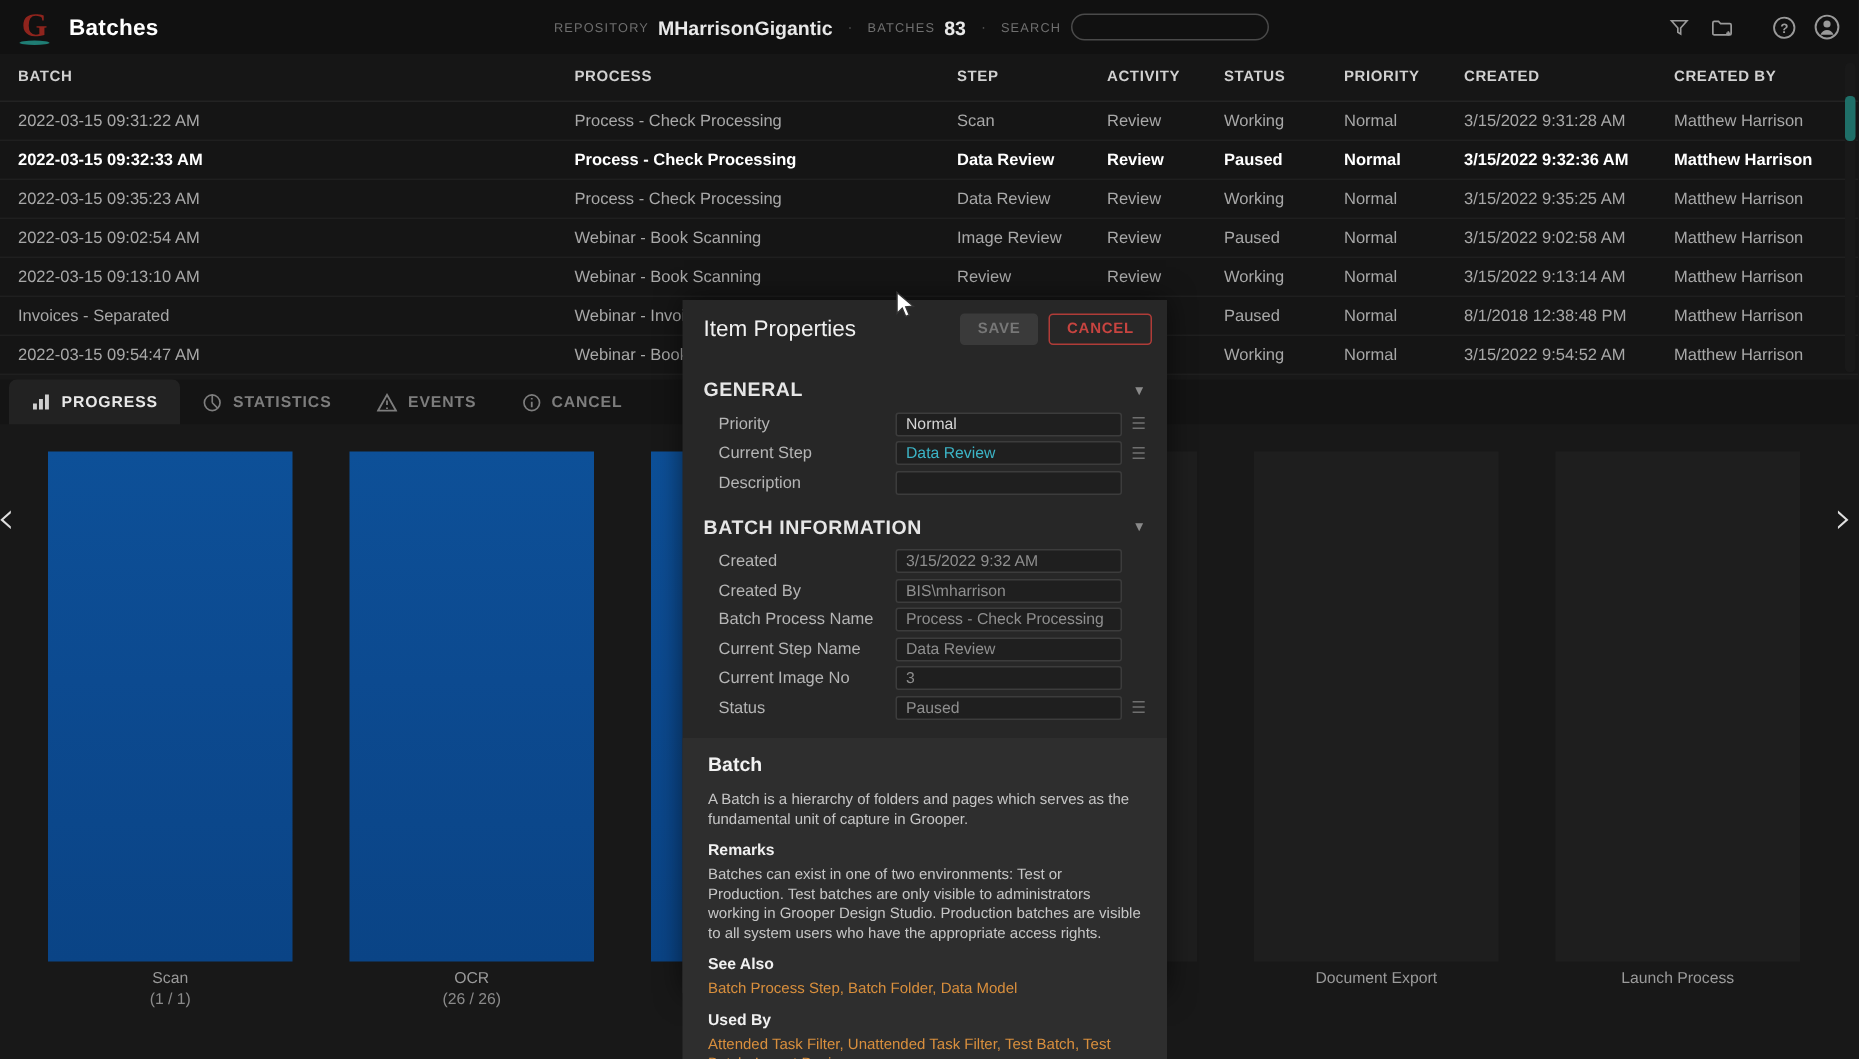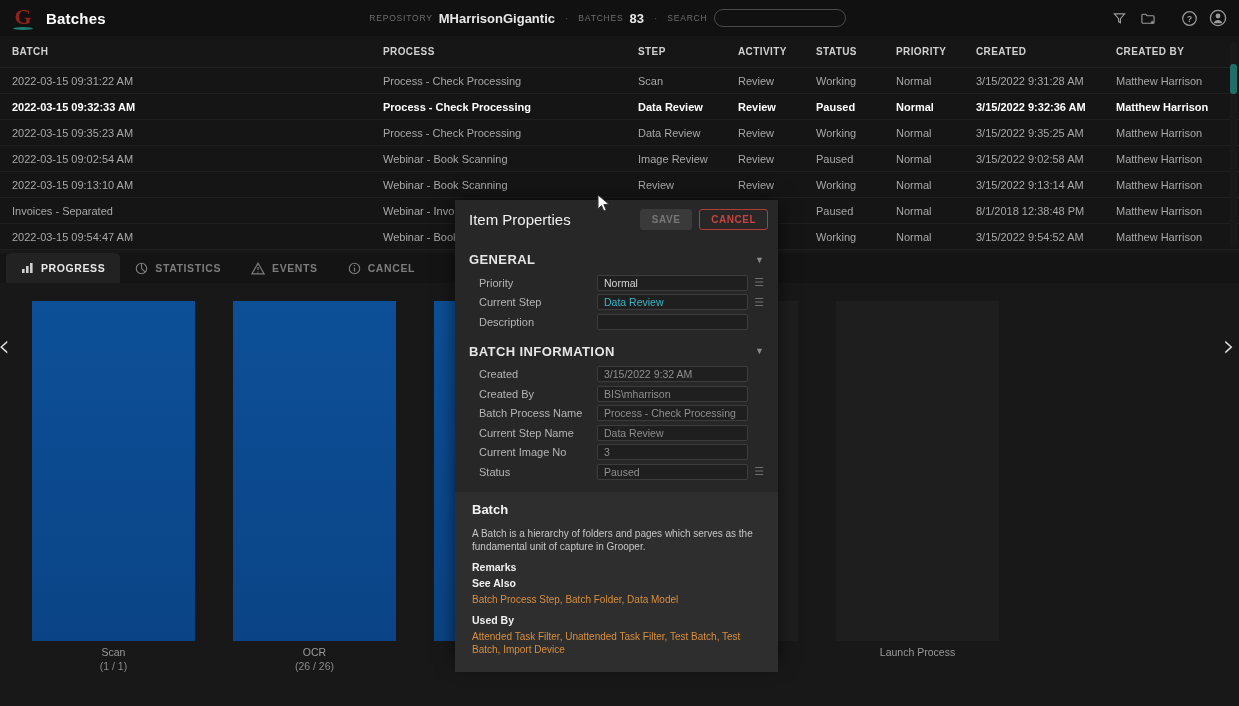--- a/index.html
+++ b/index.html
@@ -272,20 +272,25 @@
         <div class="bar-name"></div>
         <div class="bar-count">(26 / 26)</div>
       </div>
       <div class="bar-col">
         <div class="bar empty"></div>
         <div class="bar-name"></div>
         <div class="bar-count"></div>
       </div>
       <div class="bar-col">
         <div class="bar empty"></div>
+        <div class="bar-name">Document Export</div>
+        <div class="bar-count"></div>
+      </div>
+      <div class="bar-col">
+        <div class="bar empty"></div>
         <div class="bar-name">Launch Process</div>
         <div class="bar-count"></div>
       </div>
     </div>
     <div class="carousel-next">›</div>
   </div>
 
   <div class="modal">
     <div class="modal-header">
       <div class="modal-title">Item Properties</div>
@@ -347,20 +352,21 @@
         <div class="flabel">Status</div>
         <div class="finput readonly">Paused</div>
         <div class="fmenu">☰</div>
       </div>
     </div>
 
     <div class="help">
       <div class="help-title">Batch</div>
       <div class="help-text">A Batch is a hierarchy of folders and pages which serves as the fundamental unit of capture in Grooper.</div>
       <div class="help-sub">Remarks</div>
+      <div class="help-text">Batches can exist in one of two environments: Test or Production.  Test batches are only visible to administrators working in Grooper Design Studio.  Production batches are visible to all system users who have the appropriate access rights.</div>
       <div class="help-sub">See Also</div>
       <div class="help-links">
         <span class="hlink">Batch Process Step</span><span class="hlink">Batch Folder</span><span class="hlink">Data Model</span>
       </div>
       <div class="help-sub">Used By</div>
       <div class="help-links">
         <span class="hlink">Attended Task Filter</span><span class="hlink">Unattended Task Filter</span><span class="hlink">Test Batch</span><span class="hlink">Test Batch</span><span class="hlink">Import Device</span>
       </div>
     </div>
   </div>

